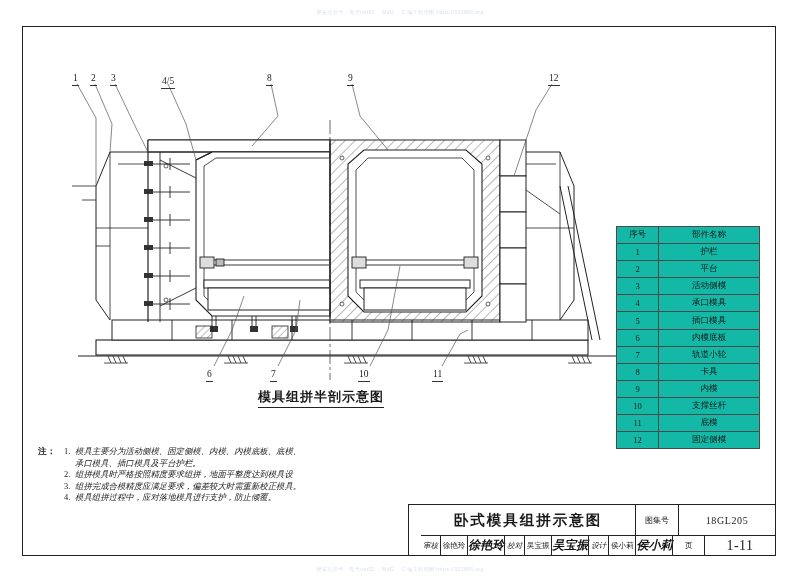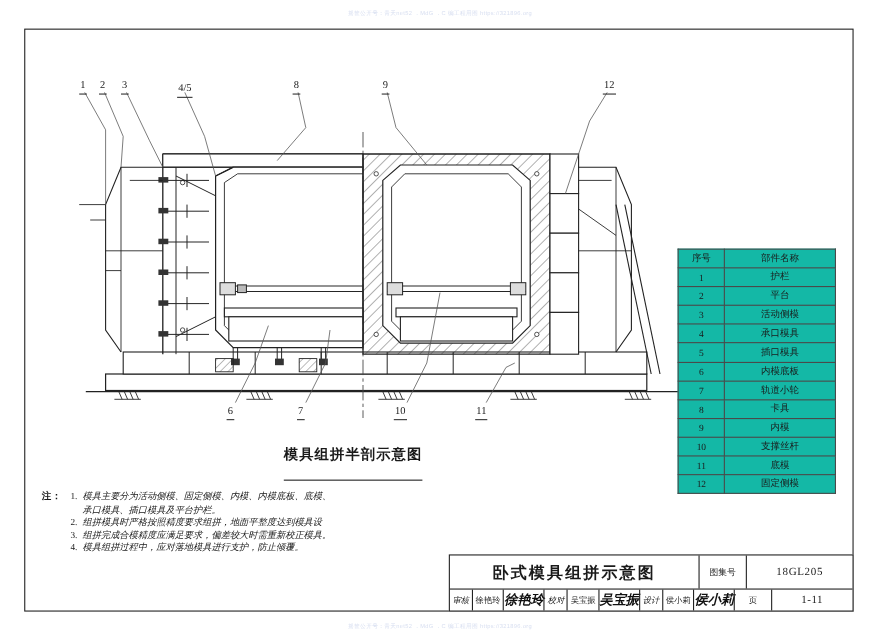--- a/index.html
+++ b/index.html
@@ -38,23 +38,23 @@
     border-bottom:1px solid #333;
     padding:0 1px 1px 1px;
     white-space:nowrap;
   }
 
   
   #draw{position:absolute;left:0;top:0;width:800px;height:581px;pointer-events:none;}
 
   
   .fig-title{
-    position:absolute;left:258px;top:404px;
+    position:absolute;left:258px;top:388px;
     font-size:13px;font-weight:700;letter-spacing:1px;
-    border-bottom:1.4px solid #222;padding-bottom:14px;
+    border-bottom:1.4px solid #222;padding-bottom:1px;
     font-family:"Liberation Serif","DejaVu Serif",serif;
   }
 
   
   .notes{position:absolute;left:38px;top:446px;width:360px;}
   .notes-row{display:flex;align-items:flex-start;}
   .notes-label{
     font-size:8.6px;font-weight:600;width:26px;flex:0 0 26px;
     padding-top:0px;letter-spacing:.5px;
   }
@@ -84,20 +84,21 @@
   .parts .c-no{width:42px;}
   .parts .c-nm{width:102px;}
 
   
   .tblock{
     position:absolute;left:408px;top:504px;
     width:368px;height:52px;
     border:1.4px solid #222;box-sizing:border-box;
     display:flex;flex-direction:column;
     background:#fff;
+    padding-left:12px;
   }
   .tb-top{display:flex;height:30px;border-bottom:1.1px solid #222;}
   .tb-title{
     flex:1;display:flex;align-items:center;justify-content:center;
     font-size:14.5px;font-weight:700;letter-spacing:2px;
     font-family:"Liberation Serif","DejaVu Serif",serif;
   }
   .tb-atlas-lb{
     width:42px;border-left:1.1px solid #222;
     display:flex;align-items:center;justify-content:center;
@@ -117,21 +118,21 @@
   .tb-cell:first-child{border-left:none;}
   .tb-lb{width:26px;font-style:italic;}
   .tb-nm{width:36px;}
   .tb-sg{
     width:42px;
     font-family:"Liberation Serif",serif;
     font-size:12px;font-weight:700;font-style:italic;
     color:#111;
   }
   .tb-page-lb{width:42px;}
-  .tb-page-v{width:96px;font-size:10px;letter-spacing:.5px;}
+  .tb-page-v{width:96px;font-size:14px;letter-spacing:.5px;}
 </style>
 </head>
 <body>
 
 <div id="sheet">
 
   <div class="wm wm-top">摇筐公开号：青天net52 ．MdG ．C 编工程用图 https://321896.org</div>
   <div class="wm wm-bot">摇筐公开号：青天net52 ．MdG ．C 编工程用图 https://321896.org</div>
 
   <div class="frame"></div>

